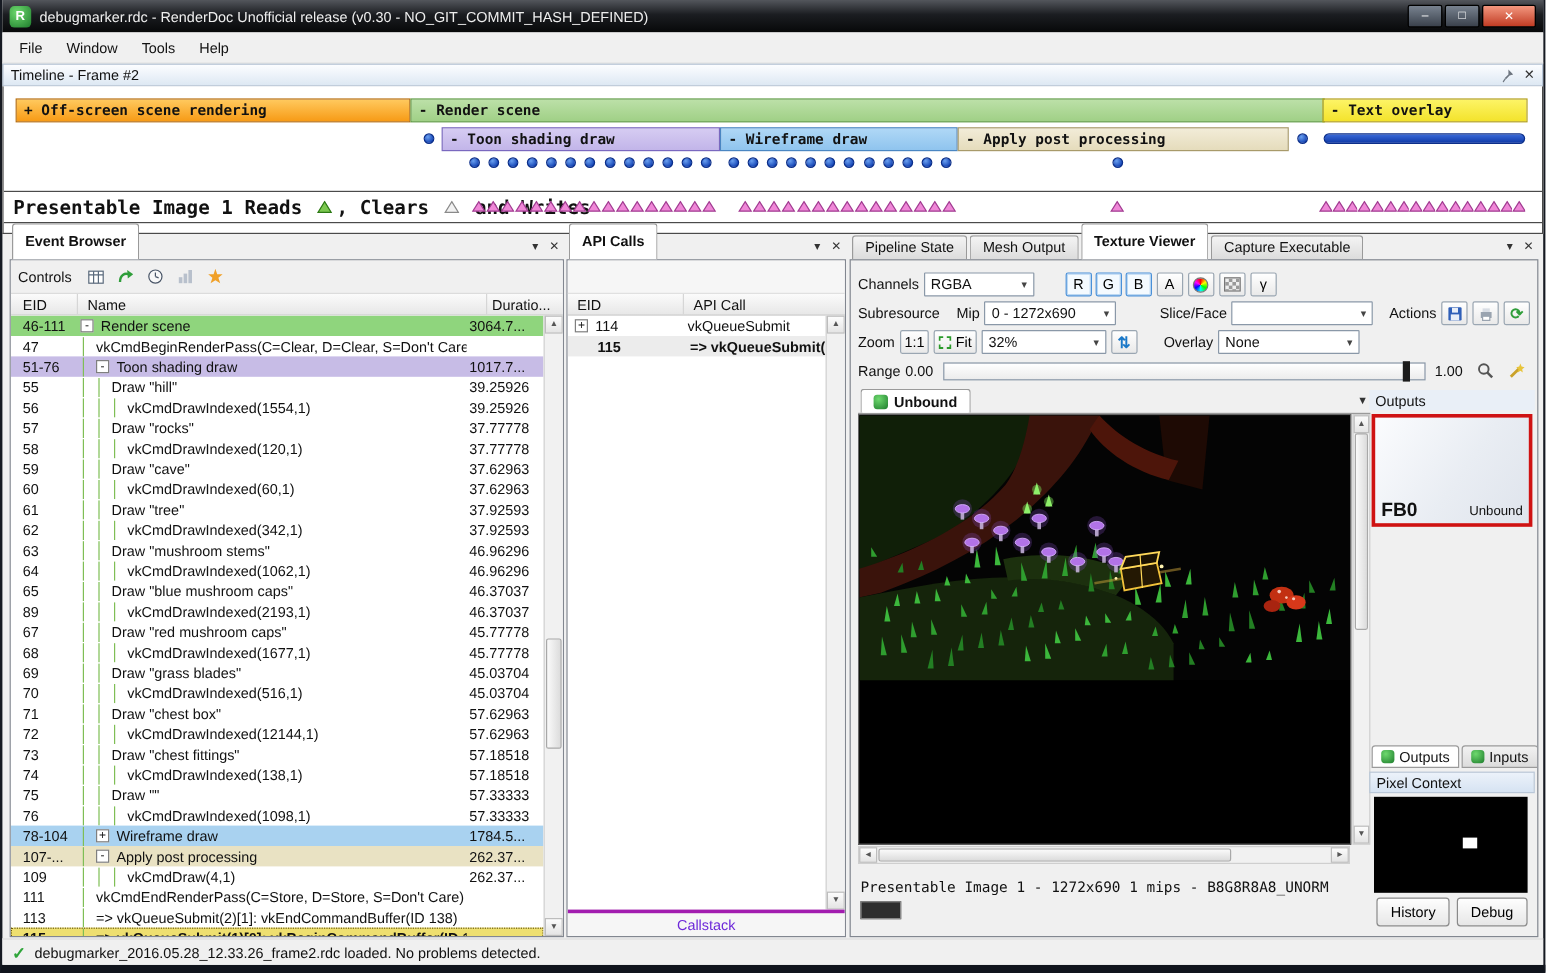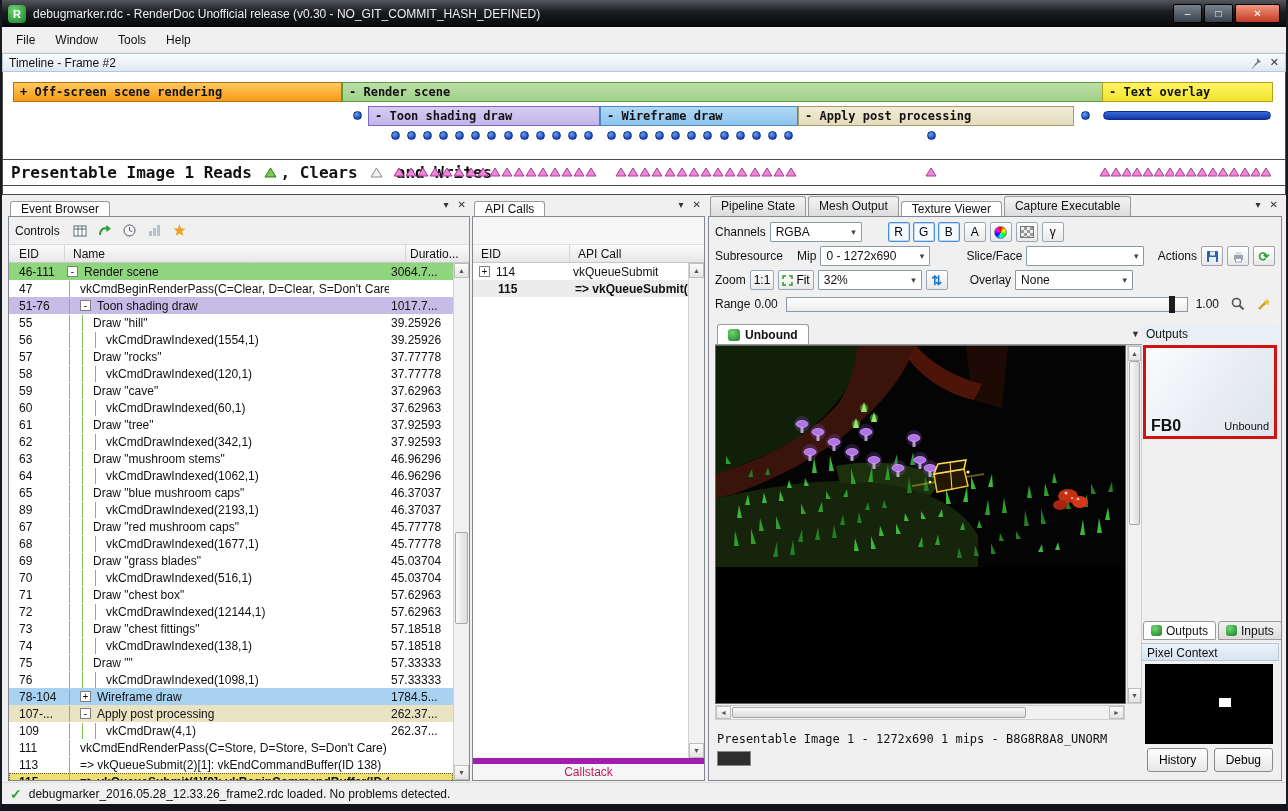--- a/index.html
+++ b/index.html
@@ -35,21 +35,21 @@
 .tl-trigroup{position:absolute;top:7px;display:flex;justify-content:space-between;align-items:flex-end}
 
 
 #main{position:absolute;left:0;right:0;top:195px;bottom:23px}
 .panel{position:absolute;top:0;bottom:0}
 #eventPanel{left:6px;width:462px}
 #apiPanel{left:470px;width:233px}
 #rightPanel{left:706px;right:4px}
 .tabstrip{height:21px;display:flex;align-items:flex-end;position:relative;padding-left:2px}
 .tab{height:20px;padding:2px 10px 3px;background:linear-gradient(#f4f4f4,#dcdcdc);border:1px solid #9a9a9a;border-bottom:none;border-radius:3px 3px 0 0;margin-right:2px;display:flex;align-items:center;white-space:nowrap;cursor:default}
-.tab.active{background:#fff;font-weight:normal;height:15px;position:relative;z-index:2}
+.tab.active{background:#fff;font-weight:bold;height:30px;position:relative;z-index:2}
 .strip-icons{position:absolute;right:4px;top:4px;display:flex;gap:9px;color:#333;font-size:10px;align-items:center}
 .panel-body{position:absolute;top:21px;left:0;right:0;bottom:0;background:#fff;border:1px solid #828790;overflow:hidden}
 
 
 .eb-toolbar{height:28px;background:#f0f0f0;display:flex;align-items:center;gap:3px;padding:0 6px;border-bottom:1px solid #dcdcdc}
 .ctl-label{margin-right:6px}
 .tbtn{width:22px;height:22px;display:flex;align-items:center;justify-content:center;border:1px solid transparent;border-radius:2px}
 .eb-header{display:flex;height:18px;background:linear-gradient(#fbfbfb,#e7e7e7);border-bottom:1px solid #c6c6c6;align-items:center}
 .h-eid{width:56px;padding-left:10px;border-right:1px solid #d6d6d6;height:100%;display:flex;align-items:center}
 .h-name{flex:1;padding-left:8px}
@@ -79,21 +79,21 @@
 .ah-eid{width:96px;padding-left:8px}
 .ah-call{flex:1;padding-left:8px;border-left:1px solid #d6d6d6;height:100%;display:flex;align-items:center}
 #apiRows{position:absolute;top:46px;left:0;right:16px;bottom:22px;overflow:hidden}
 .api-row{display:flex;align-items:center;height:17px;padding-left:6px;white-space:nowrap}
 .api-row .exp{margin:0 6px 0 0}
 .exp-sp{flex:none;width:19px}
 .a-eid{width:77px;flex:none}
 .a-call{flex:1;overflow:hidden}
 .api-sel{background:#ececec;font-weight:bold}
 .api-toolrow{height:28px;background:#f6f6f6;border-bottom:1px solid #e0e0e0;display:flex;align-items:center;padding-left:6px}
-.callstack{position:absolute;left:0;right:0;bottom:0;height:22px;border-top:6px solid #a21caf;background:#f6f6f6;display:flex;align-items:center;justify-content:center;color:#be185d}
+.callstack{position:absolute;left:0;right:0;bottom:0;height:22px;border-top:3px solid #a21caf;background:#f6f6f6;display:flex;align-items:center;justify-content:center;color:#6d28d9}
 
 
 .tv-row{display:flex;align-items:center;height:24px;padding:0 6px;gap:4px}
 .lbl{white-space:nowrap}
 .dd{height:20px;background:#fff;border:1px solid #8a98a8;display:flex;align-items:center;padding:0 5px;white-space:nowrap;border-radius:1px}
 .dd .dd-arr{margin-left:auto;font-size:9px;color:#444;padding-left:8px}
 .w92{width:92px}.w110{width:110px}.w118{width:118px}.w104{width:104px}
 .sqbtn{min-width:22px;height:20px;border:1px solid #9aa6b2;background:linear-gradient(#fff,#e9e9e9);border-radius:2px;font-size:12px;display:inline-flex;align-items:center;justify-content:center;padding:0 3px;font-family:"Liberation Sans",sans-serif}
 .sqbtn.pressed{background:#f4faff;border-color:#4a90d8;box-shadow:inset 0 0 0 1px #bcd8f2}
 .wheel{width:13px;height:13px;border-radius:50%;background:conic-gradient(#f00,#ff0,#0f0,#0ff,#00f,#f0f,#f00);border:1px solid #777}
@@ -723,21 +723,21 @@
             <div class="tab active">Texture Viewer</div>
             <div class="tab">Capture Executable</div>
           </span>
         <div class="strip-icons">
           <span>▾</span>
           <span>✕</span>
         </div>
       </div>
       <div class="panel-body" style="background:#f0f0f0">
 
-        <div class="tv-row" style="margin-top:3px">
+        <div class="tv-row" style="margin-top:8px">
           <span class="lbl">Channels</span>
           <div class="dd w92">
             <span>RGBA</span>
             <span class="dd-arr">▾</span>
           </div>
           <span style="width:18px"></span>
           <span id="chanBtns" style="display:inline-flex;gap:3px">
               <button class="sqbtn pressed">R</button>
               <button class="sqbtn pressed">G</button>
               <button class="sqbtn pressed">B</button>

